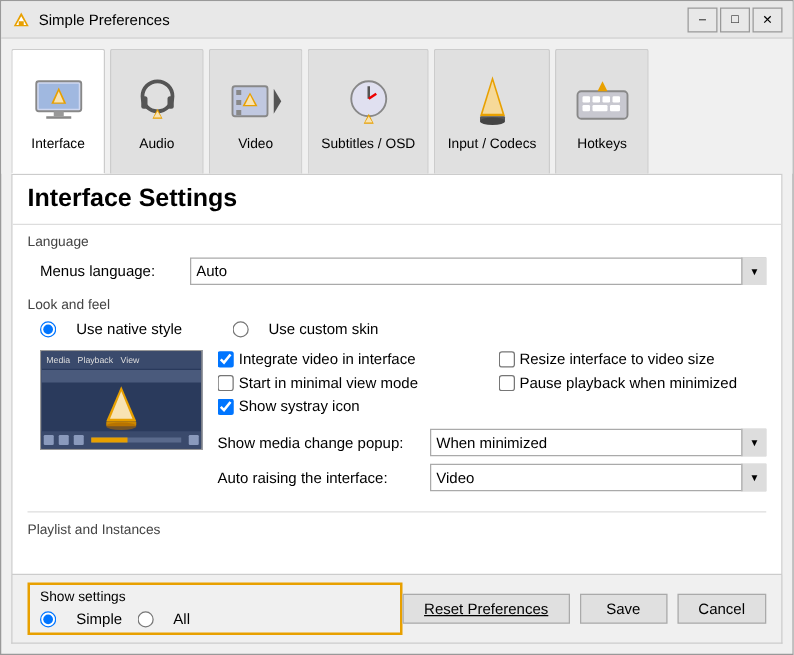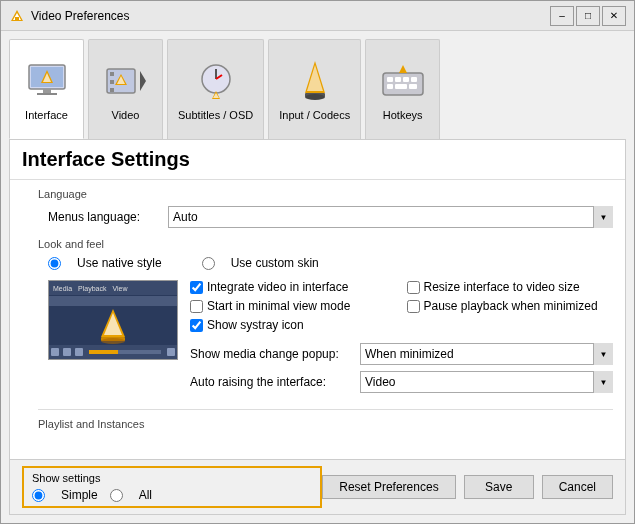--- a/index.html
+++ b/index.html
@@ -107,21 +107,20 @@
       font-size: 20px;
       font-weight: bold;
       border-bottom: 1px solid #ddd;
       flex-shrink: 0;
     }
     .content-body {
       flex: 1;
       overflow-y: auto;
       padding: 0;
       display: flex;
-      margin-left: 16px;
     }
     .content-scroll {
       flex: 1;
       padding: 8px 12px;
     }
 
     
     .content-body::-webkit-scrollbar { width: 14px; }
     .content-body::-webkit-scrollbar-track { background: #f0f0f0; border-left: 1px solid #ddd; }
     .content-body::-webkit-scrollbar-thumb { background: #c0c0c0; border: 1px solid #999; }
@@ -319,20 +318,21 @@
       height: 24px;
       padding: 0 16px;
       border: 1px solid #aaa;
       background: #e0e0e0;
       cursor: pointer;
       font-size: 12px;
       min-width: 70px;
     }
     .btn-reset {
       min-width: 110px;
+      text-decoration: underline;
     }
 
     
     .playlist-section {
       margin-top: 6px;
       border-top: 1px solid #ddd;
       padding-top: 8px;
     }
     .playlist-title {
       font-size: 11px;
@@ -344,21 +344,21 @@
 
 <div class="window">
 
   <div class="title-bar">
 
     <svg class="title-bar-icon" viewBox="0 0 16 16">
       <polygon points="8,2 14,13 2,13" fill="#e8a000"></polygon>
       <polygon points="8,5 12,12 4,12" fill="#fff"></polygon>
       <rect x="6" y="9" width="4" height="3" fill="#e8a000"></rect>
     </svg>
-    <span class="title-bar-text">Video Preferences</span>
+    <span class="title-bar-text">Simple Preferences</span>
     <div class="title-bar-controls">
       <button class="title-btn">–</button>
       <button class="title-btn">□</button>
       <button class="title-btn close">✕</button>
     </div>
   </div>
 
   <div class="nav-tabs">
 
     <div class="nav-tab active">
@@ -371,20 +371,34 @@
           <rect x="20" y="32" width="8" height="4" fill="#999"></rect>
           <rect x="14" y="36" width="20" height="2" fill="#888"></rect>
 
           <polygon points="24,13 30,26 18,26" fill="#e8a000"></polygon>
           <polygon points="24,16 28,25 20,25" fill="#fff" opacity="0.7"></polygon>
         </svg>
       </div>
       <span class="nav-tab-label">Interface</span>
     </div>
 
+    <div class="nav-tab">
+      <div class="nav-tab-icon">
+        <svg width="48" height="48" viewBox="0 0 48 48">
+
+          <circle cx="24" cy="20" r="12" fill="none" stroke="#555" stroke-width="3"></circle>
+          <rect x="11" y="20" width="5" height="10" rx="2" fill="#555"></rect>
+          <rect x="32" y="20" width="5" height="10" rx="2" fill="#555"></rect>
+
+          <polygon points="24,30 28,38 20,38" fill="#e8a000"></polygon>
+          <polygon points="24,32 27,37 21,37" fill="#fff" opacity="0.7"></polygon>
+        </svg>
+      </div>
+      <span class="nav-tab-label">Audio</span>
+    </div>
 
     <div class="nav-tab">
       <div class="nav-tab-icon">
         <svg width="48" height="48" viewBox="0 0 48 48">
 
           <rect x="5" y="12" width="28" height="24" rx="2" fill="#c0c8e0" stroke="#888" stroke-width="1.5"></rect>
           <polygon points="38,14 44,24 38,34" fill="#555"></polygon>
           <rect x="8" y="15" width="4" height="4" fill="#888"></rect>
           <rect x="8" y="23" width="4" height="4" fill="#888"></rect>
           <rect x="8" y="31" width="4" height="4" fill="#888"></rect>

